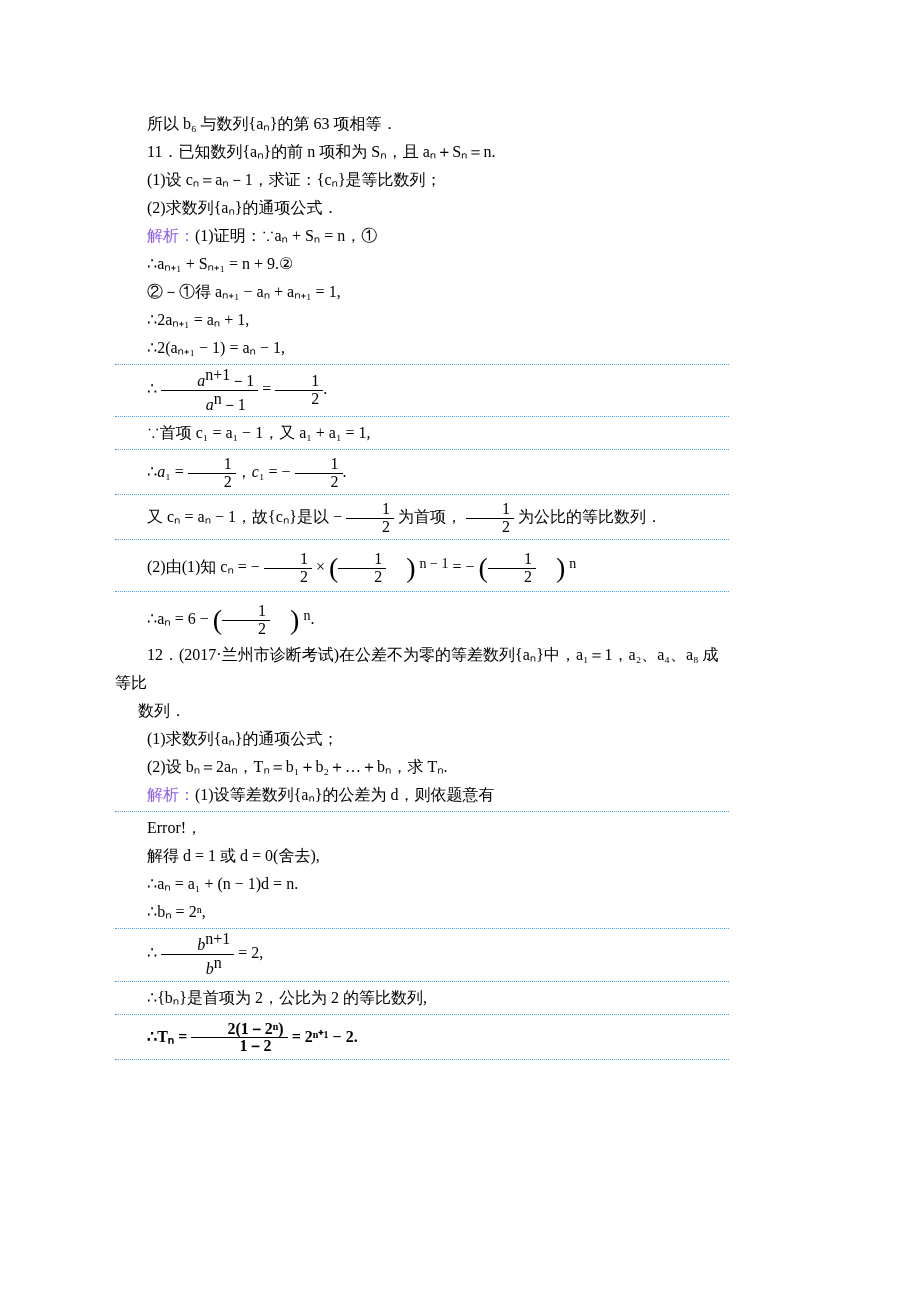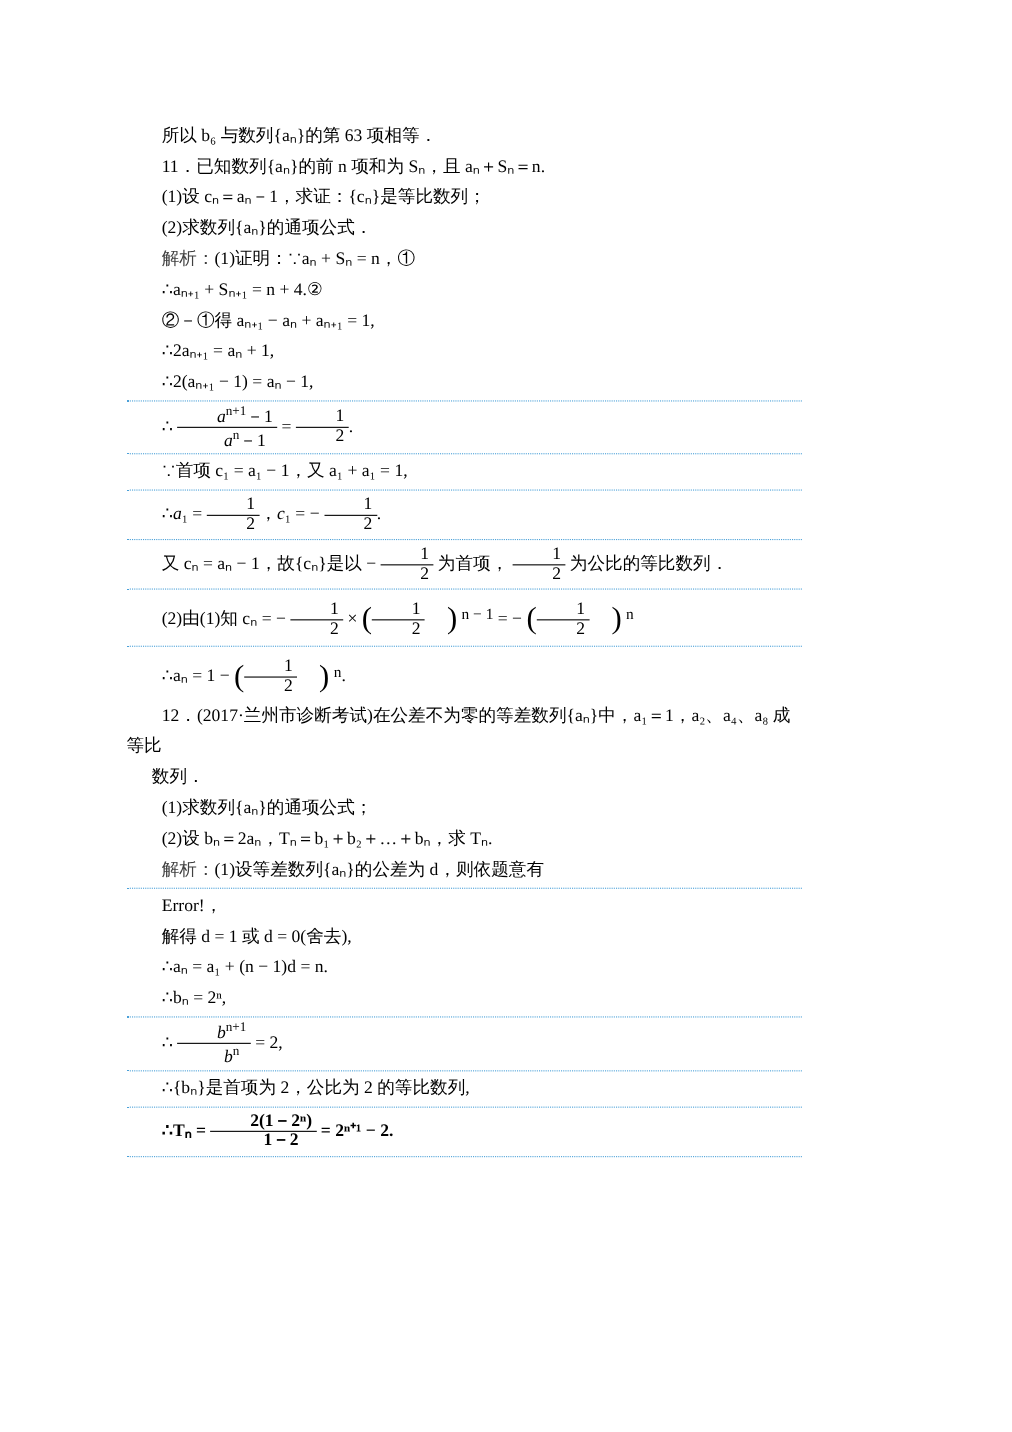--- a/index.html
+++ b/index.html
@@ -20,56 +20,56 @@
     line-height: 28px;
     text-indent: 32px;
     position: relative;
   }
   .line.noindent { text-indent: 0; margin-left: 23px; }
   .dotted {
     border-top: 1px dotted #4aa0d8;
     margin: 2px 0;
     height: 0;
   }
-  .label-blue { color: #404040; }
+  .label-blue { color: #8b5cf6; }
   .frac {
     display: inline-block;
     vertical-align: middle;
     text-align: center;
     line-height: 1.05;
     font-size: 16px;
   }
   .frac .num { display: block; padding: 0 4px; border-bottom: 1px solid #000; }
   .frac .den { display: block; padding: 0 4px; }
   .bigparen {
     font-size: 28px;
     vertical-align: middle;
     line-height: 1;
   }
   .supexp { font-size: 14px; vertical-align: 4px; font-family: Liberation Serif, serif; }
   .inline-mid { vertical-align: middle; }
   .err { font-family: "Times New Roman", serif; }
   i { font-style: italic; }
-  sup { font-size: 12px; text-align: right; }
+  sup { font-size: 16px; text-align: right; }
 </style>
 </head>
 <body>
 
 <div class="page">
 
   <div class="line">所以 b₆ 与数列{aₙ}的第 63 项相等．</div>
   <div class="line">11．已知数列{aₙ}的前 n 项和为 Sₙ，且 aₙ＋Sₙ＝n.</div>
   <div class="line">(1)设 cₙ＝aₙ－1，求证：{cₙ}是等比数列；</div>
   <div class="line">(2)求数列{aₙ}的通项公式．</div>
 
   <div class="line">
     <span class="label-blue">解析：</span><span>(1)证明：∵aₙ + Sₙ = n，①</span>
   </div>
 
-  <div class="line">∴aₙ₊₁ + Sₙ₊₁ = n + 4.②</div>
+  <div class="line">∴aₙ₊₁ + Sₙ₊₁ = n + 9.②</div>
   <div class="line">②－①得 aₙ₊₁ − aₙ + aₙ₊₁ = 1,</div>
   <div class="line">∴2aₙ₊₁ = aₙ + 1,</div>
   <div class="line">∴2(aₙ₊₁ − 1) = aₙ − 1,</div>
   <div class="dotted"></div>
 
   <div class="line" style="text-indent:32px; line-height:40px;">
     <span>∴</span>
     <span class="frac inline-mid">
       <span class="num"><i>a</i><sup>n+1</sup>－1</span>
       <span class="den"><i>a</i><sup>n</sup>－1</span>
@@ -128,21 +128,21 @@
     <span> = −</span>
     <span class="bigparen">(</span><span class="frac inline-mid">
       <span class="num">1</span>
       <span class="den">2</span>
     </span><span style="display:inline-block;width:20px;"></span><span class="bigparen">)</span>
     <span class="supexp">n</span>
   </div>
   <div class="dotted"></div>
 
   <div class="line" style="line-height:44px;">
-    <span>∴aₙ = 1 −</span>
+    <span>∴aₙ = 6 −</span>
     <span class="bigparen">(</span><span class="frac inline-mid">
       <span class="num">1</span>
       <span class="den">2</span>
     </span><span style="display:inline-block;width:20px;"></span><span class="bigparen">)</span>
     <span class="supexp">n</span><span>.</span>
   </div>
 
   <div class="line">12．(2017·兰州市诊断考试)在公差不为零的等差数列{aₙ}中，a₁＝1，a₂、a₄、a₈ 成等比</div>
   <div class="line noindent">数列．</div>
   <div class="line">(1)求数列{aₙ}的通项公式；</div>

